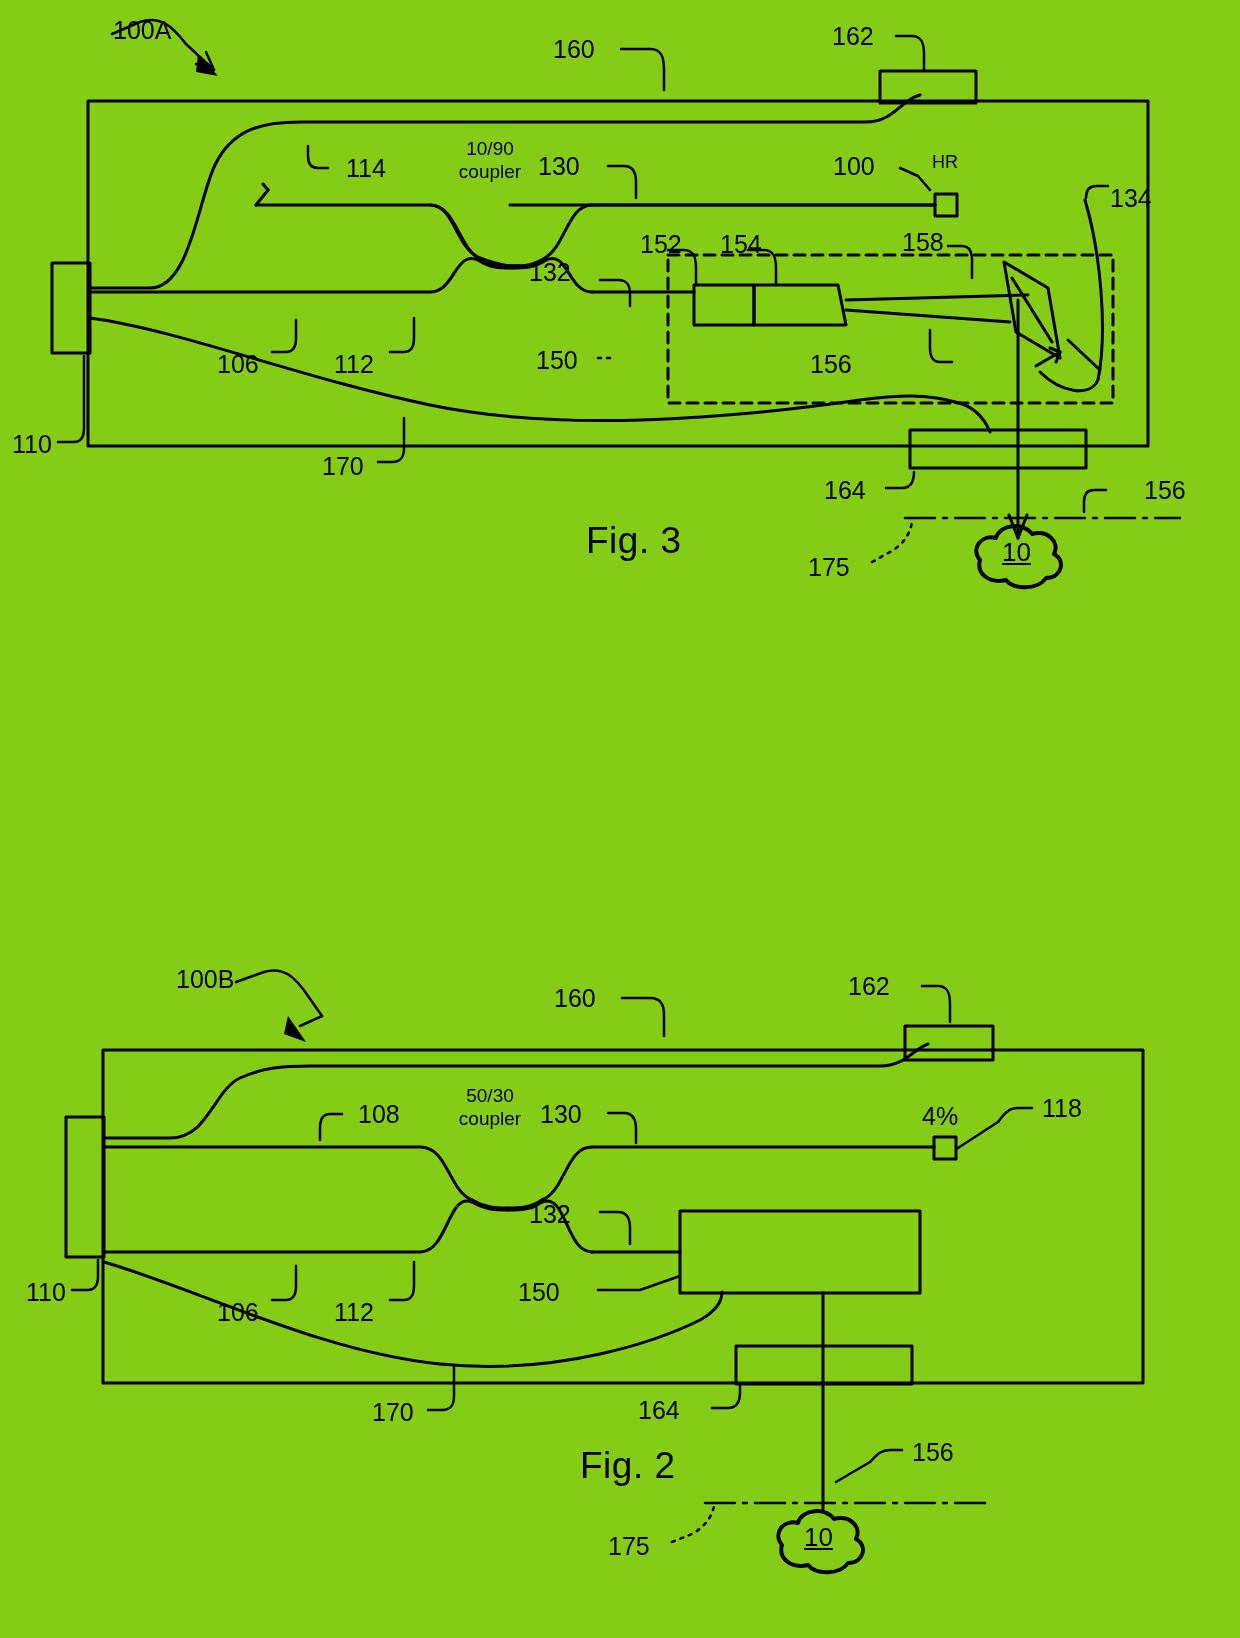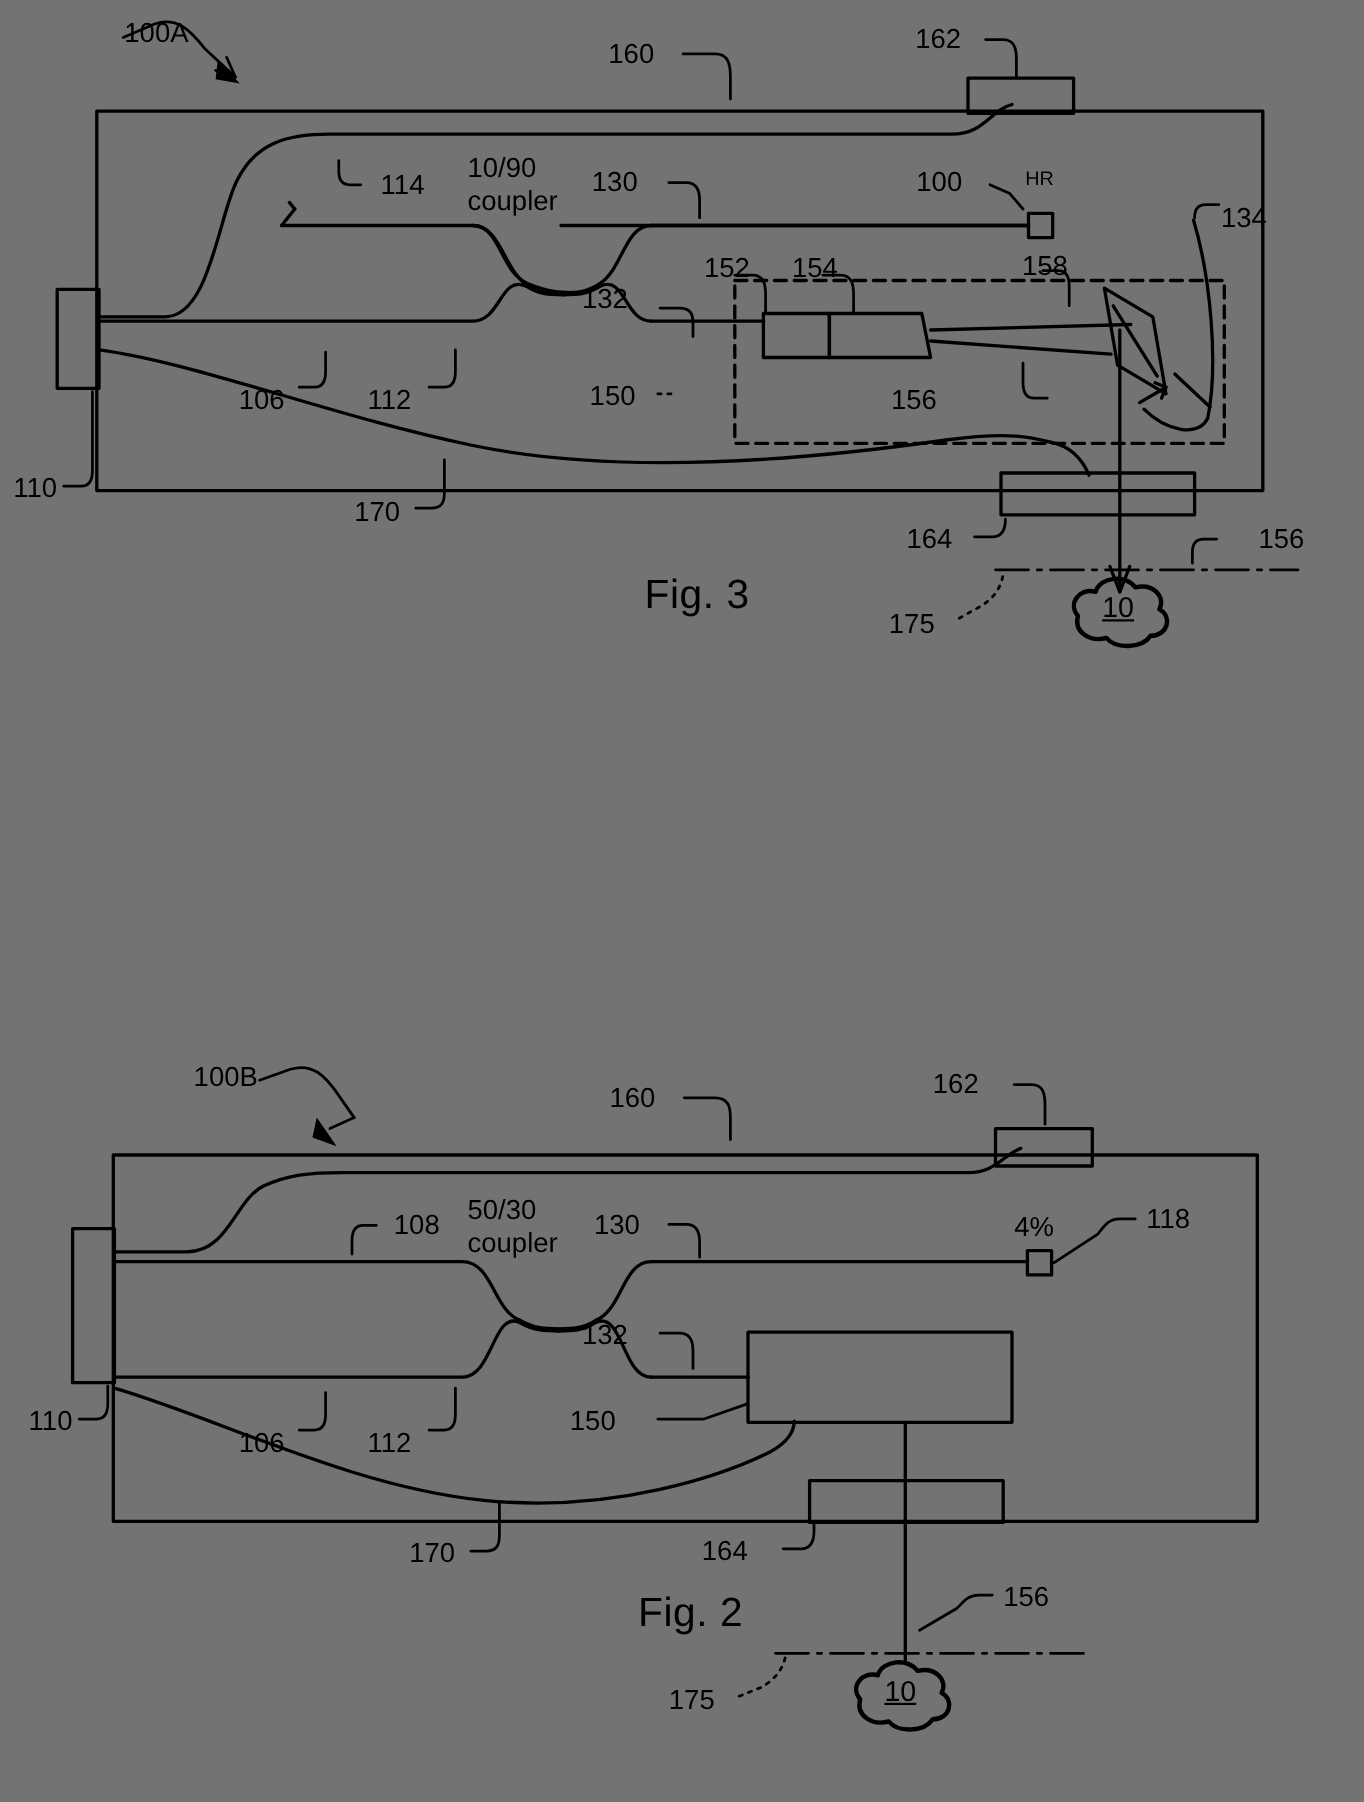--- a/index.html
+++ b/index.html
@@ -9,40 +9,40 @@
   }
   body {
     font-family: "Liberation Sans", sans-serif;
     color: #000000;
   }
   #page {
     position: relative;
     width: 1240px;
     height: 1638px;
     overflow: hidden;
-    background: #737373;
+    background: #84cc16;
   }
   .fig-caption {
     position: absolute;
     font-size: 37px;
     letter-spacing: 0.5px;
     color: #000;
     white-space: nowrap;
   }
   .lbl {
     position: absolute;
     font-size: 25px;
     color: #000;
     white-space: nowrap;
   }
   .lbl-two {
     position: absolute;
-    font-size: 25px;
+    font-size: 19px;
     color: #000;
-    text-align: left;
+    text-align: center;
     line-height: 1.2;
     white-space: nowrap;
   }
   svg.overlay {
     position: absolute;
     left: 0;
     top: 0;
     width: 1240px;
     height: 1638px;
     pointer-events: none;
@@ -201,21 +201,21 @@
   <div class="lbl-two" style="left:425px; top:138px; width:130px;">
     <span>10/90</span><br>
     <span>coupler</span>
   </div>
   <div class="lbl" style="left:538px; top:152px;">130</div>
   <div class="lbl" style="left:833px; top:152px;">100</div>
   <div class="lbl" style="left:932px; top:152px; font-size:18px;">HR</div>
   <div class="lbl" style="left:1110px; top:184px;">134</div>
   <div class="lbl" style="left:640px; top:230px;">152</div>
   <div class="lbl" style="left:720px; top:230px;">154</div>
-  <div class="lbl" style="left:902px; top:228px;margin-left:27px;">158</div>
+  <div class="lbl" style="left:902px; top:228px;">158</div>
   <div class="lbl" style="left:529px; top:258px;">132</div>
   <div class="lbl" style="left:217px; top:350px;">106</div>
   <div class="lbl" style="left:334px; top:350px;">112</div>
   <div class="lbl" style="left:536px; top:346px;">150</div>
   <div class="lbl" style="left:810px; top:350px;">156</div>
   <div class="lbl" style="left:12px; top:430px;">110</div>
   <div class="lbl" style="left:322px; top:452px;">170</div>
   <div class="lbl" style="left:824px; top:476px;">164</div>
   <div class="lbl" style="left:1144px; top:476px;">156</div>
   <div class="lbl" style="left:808px; top:553px;">175</div>

